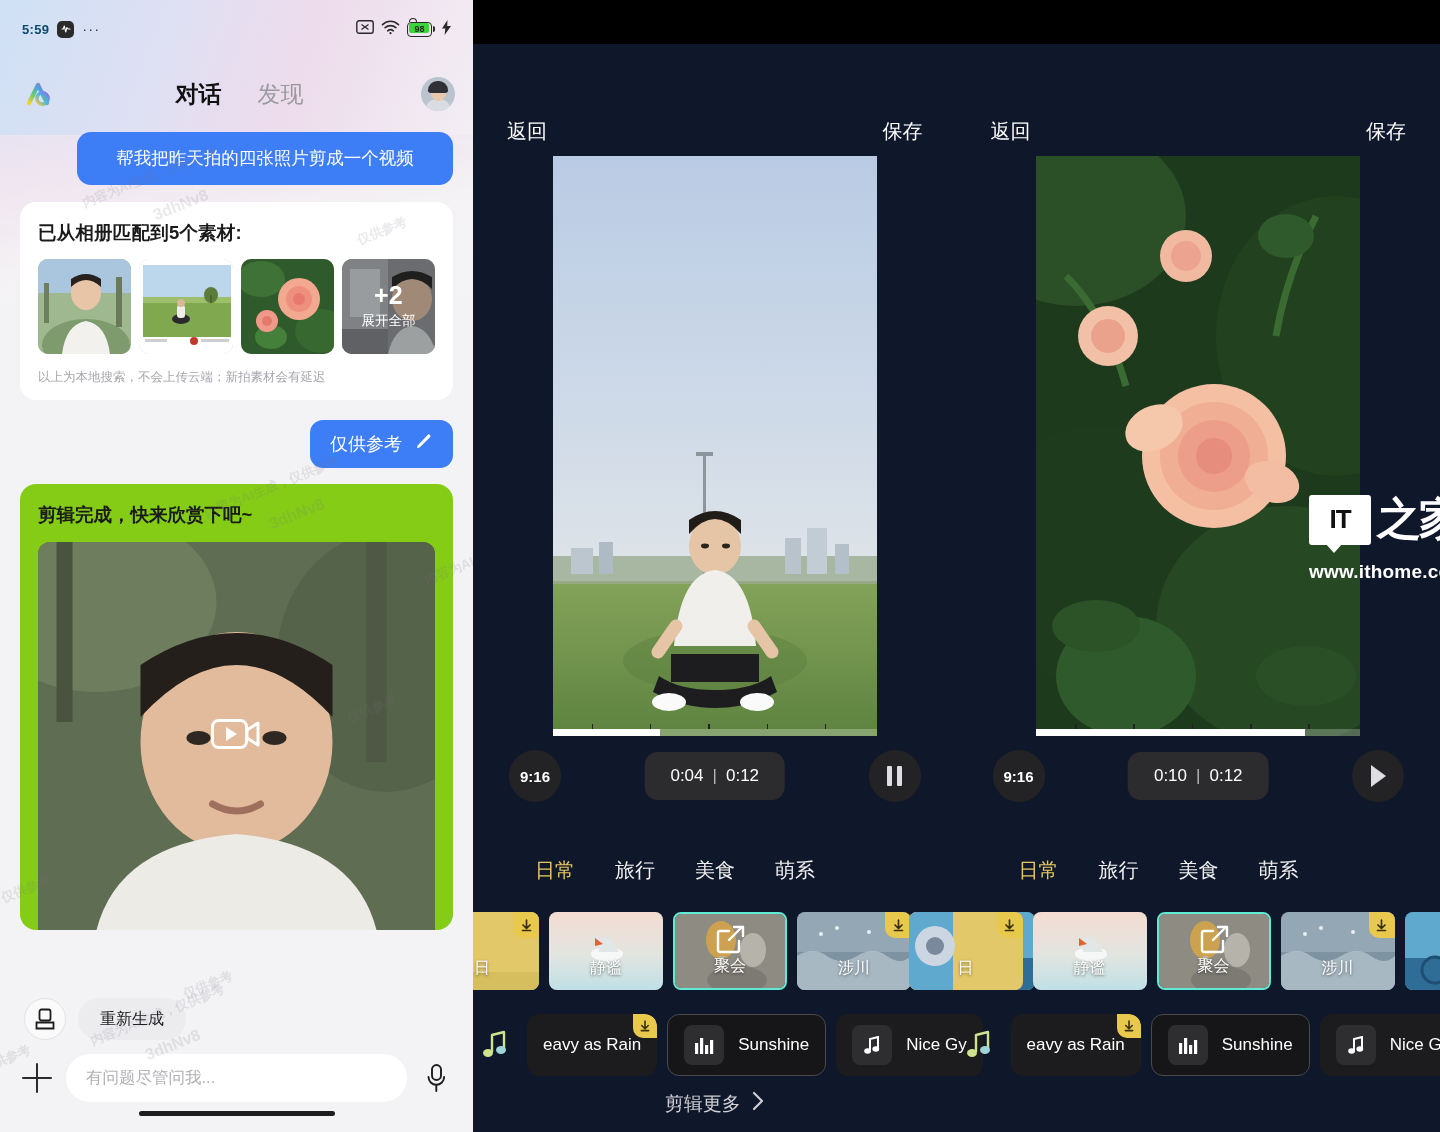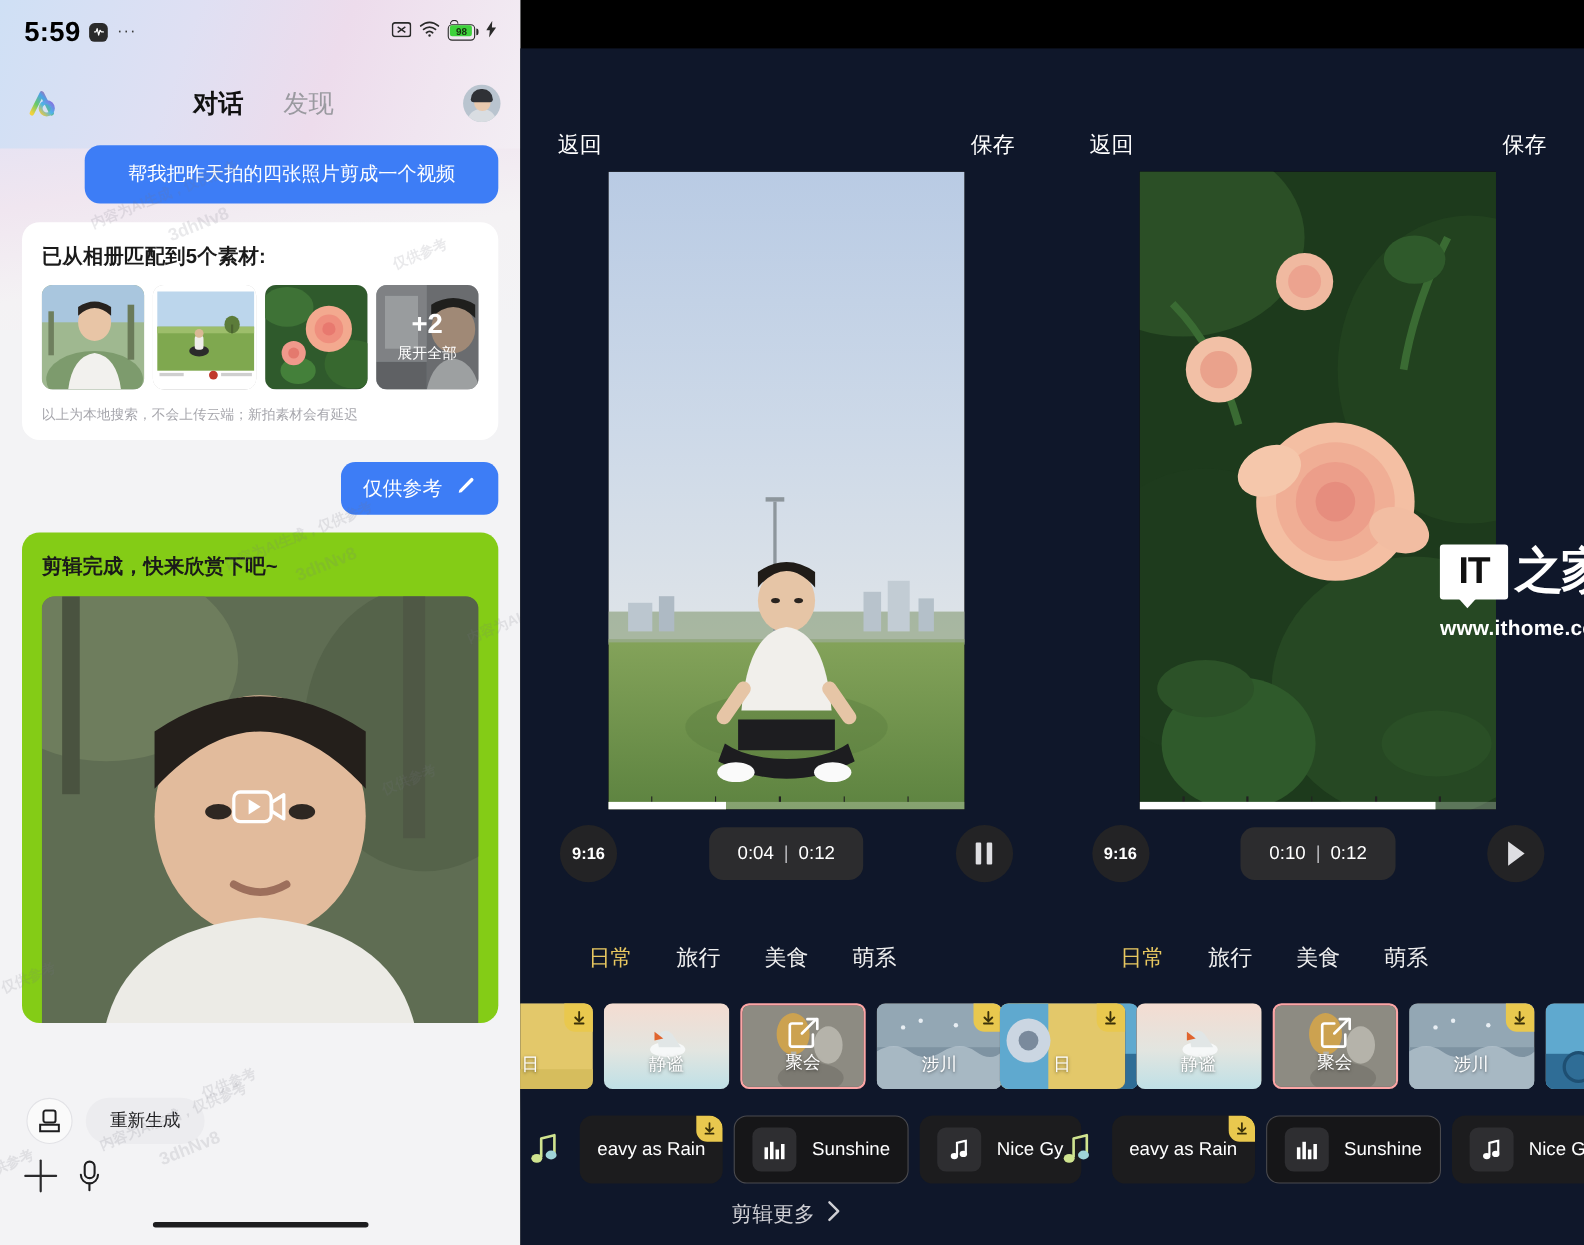--- a/index.html
+++ b/index.html
@@ -18,21 +18,21 @@
     background:linear-gradient(170deg,#d8e6f7 0%,#e4e2f3 28%,#f0e6f0 50%,#f4f2f4 72%,#f3f3f5 100%);
   }
   .left-bg2{ position:absolute; top:0; left:0; right:0; height:135px;
     background:linear-gradient(110deg,#cfe0f5 0%,#dfe0f3 35%,#eddcec 62%,#f3eef4 100%); }
 
   
   .statusbar{ position:absolute; top:0; left:0; right:0; height:58px;
     display:flex; align-items:center; justify-content:space-between;
     padding:0 22px; z-index:6; }
   .sb-left{ display:flex; align-items:center; gap:8px; }
-  .sb-time{ font-size:25px; font-weight:700; color:#000000; letter-spacing:.3px;text-align:center; }
+  .sb-time{ font-size:13px; font-weight:700; color:#0c4a6e; letter-spacing:.3px;text-align:center; }
   .sb-appicon{ width:17px; height:17px; border-radius:5px; background:#2b2b2b;
     display:flex; align-items:center; justify-content:center; }
   .sb-appicon svg{ display:block; }
   .sb-dots{ font-size:15px; color:#3a3a3a; letter-spacing:1px; line-height:8px;}
   .sb-right{ display:flex; align-items:center; gap:7px; }
   .sb-icn{ display:block; }
   .batt{ position:relative; width:28px; height:15px; }
   .batt-body{ position:absolute; left:0; top:0; width:25px; height:15px;
     border:1.6px solid #2a2a2a; border-radius:4px; }
   .batt-tip{ position:absolute; right:0; top:4.5px; width:2.2px; height:6px;
@@ -156,21 +156,21 @@
 
   .tmpls{ position:absolute; top:866px; left:0; right:0; height:82px;
     display:flex; gap:10px; align-items:center; }
   .tmpl{ width:114px; height:78px; border-radius:8px; overflow:hidden;
     position:relative; flex:0 0 auto; background:#555; }
   .tmpl .label{ position:absolute; left:0; right:0; bottom:11px; text-align:center;
     color:#fff; font-size:16px; text-shadow:0 1px 3px rgba(0,0,0,.55); }
   .tmpl .dl{ position:absolute; right:0; top:0; width:26px; height:26px;
     background:#e9c84e; border-radius:0 8px 0 10px; display:flex;
     align-items:center; justify-content:center; }
-  .tmpl.sel{ border:2px solid #fca5a5; }
+  .tmpl.sel{ border:2px solid #5eead4; }
   .tmpl .edit{ position:absolute; left:50%; top:38%; transform:translate(-50%,-50%); }
 
   .musicrow{ position:absolute; top:968px; left:0; right:16px; height:66px;
     display:flex; align-items:center; gap:10px; }
   .mnote{ width:44px; flex:0 0 auto; display:flex; justify-content:center; }
   .mcard{ height:62px; border-radius:12px; background:#1c1c1e; display:flex;
     align-items:center; padding:0 16px; gap:14px; color:#fff; font-size:17px;
     flex:0 0 auto; position:relative; overflow:hidden; }
   .mcard.sel{ border:1px solid #4a4a4e; background:#161618; }
   .mthumb{ width:40px; height:40px; border-radius:8px; background:#2e2e31;
@@ -183,21 +183,21 @@
     font-size:19px; }
 
   .rhome{ position:absolute; bottom:18px; left:50%; transform:translateX(-50%);
     width:196px; height:6px; border-radius:3px; background:#c8c8cc; }
 
   
   .ith{ position:absolute; left:836px; top:446px; z-index:20; }
   .ith-row{ display:flex; align-items:center; gap:6px; }
   .ith-box{ width:62px; height:50px; background:#fff; border-radius:3px;
     display:flex; align-items:center; justify-content:center; position:relative; }
-  .ith-box span{ font-size:34px; font-weight:800; color:#111; letter-spacing:-1px;
+  .ith-box span{ font-size:26px; font-weight:800; color:#111; letter-spacing:-1px;
     font-family:"Liberation Sans",sans-serif; }
   .ith-box:after{ content:""; position:absolute; left:16px; bottom:-8px;
     border-left:9px solid transparent; border-right:9px solid transparent;
     border-top:10px solid #fff; }
   .ith-cn{ font-size:44px; color:#fff; font-weight:700;
     font-family:"Liberation Serif",serif; letter-spacing:-2px; }
   .ith-url{ margin-top:12px; font-size:19px; font-weight:800; color:#fff;
     letter-spacing:.2px; }
 </style>
 </head>
@@ -391,20 +391,21 @@
               <rect x="4.5" y="1.5" width="11" height="11" rx="2" fill="none" stroke="#1d1d1f" stroke-width="1.8"></rect>
               <path d="M1.5 14.5h17v6h-17z" fill="none" stroke="#1d1d1f" stroke-width="1.8"></path>
             </svg>
         </div>
         <div class="act-pill">
           <span>重新生成</span>
         </div>
       </div>
       <div class="input-row">
         <div class="plus"></div>
+        <div class="tbox">有问题尽管问我...</div>
         <div class="mic">
           <svg width="24" height="30" viewBox="0 0 24 30">
               <rect x="8" y="2" width="9" height="15" rx="4.5" fill="none" stroke="#1d1d1f" stroke-width="1.9"></rect>
               <path d="M4.5 14a7.8 7.8 0 0015.6 0" fill="none" stroke="#1d1d1f" stroke-width="1.9" stroke-linecap="round"></path>
               <path d="M12.3 22v6" stroke="#1d1d1f" stroke-width="1.9" stroke-linecap="round"></path>
             </svg>
         </div>
       </div>
       <div class="home-ind"></div>
     </div>

